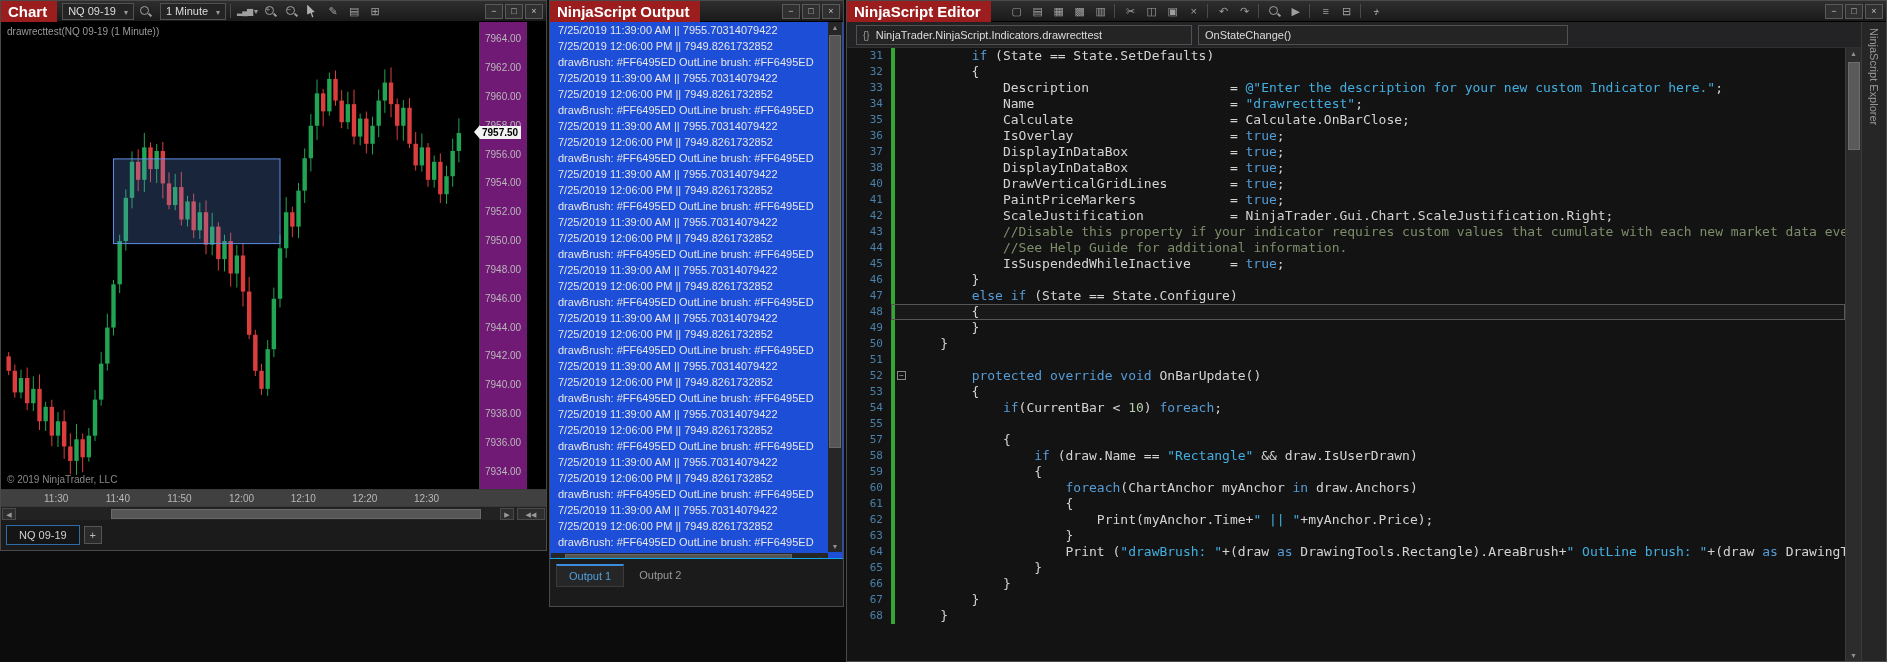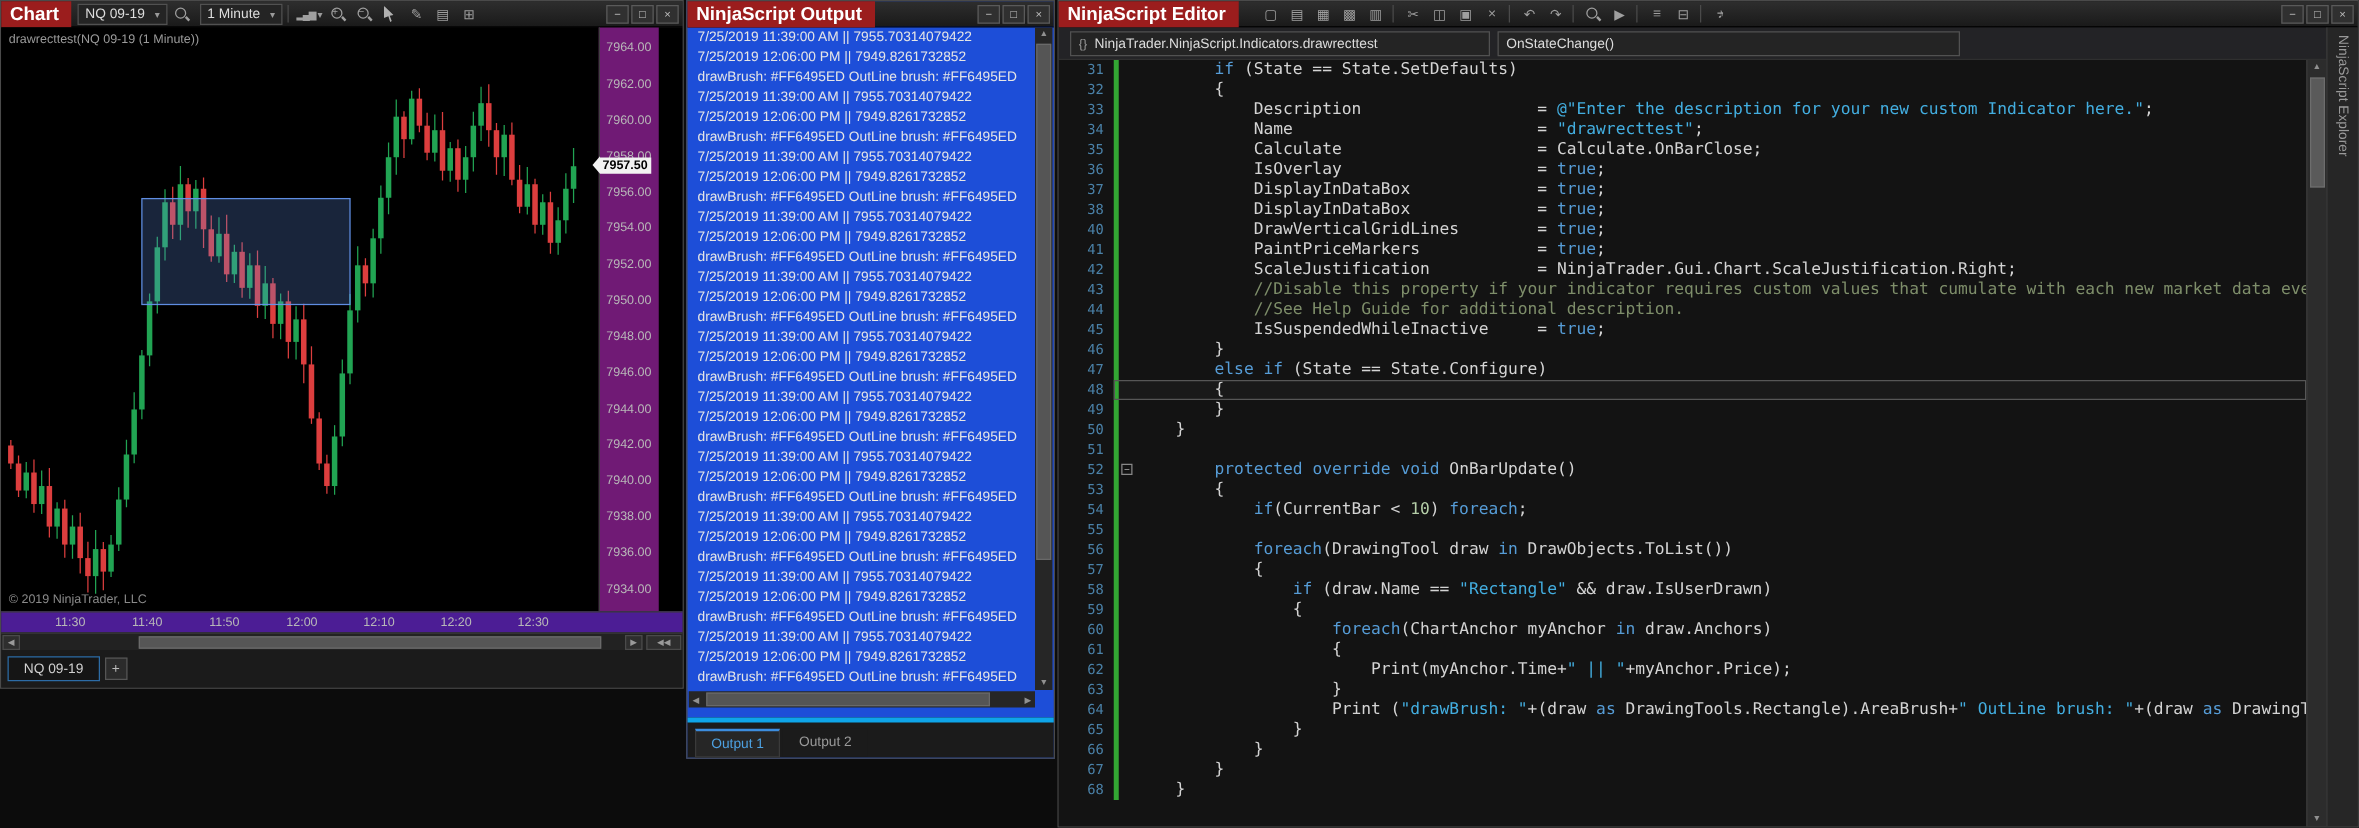--- a/index.html
+++ b/index.html
@@ -38,40 +38,40 @@
   #plot{position:absolute;left:0;top:0;width:497px;height:467px;background:#000;}
   #price-axis{position:absolute;left:478px;top:0;width:48px;height:467px;background:#701a75;
               border-left:1px solid #404040;}
   .pa-label{position:absolute;left:5px;color:#b8b8b8;font-size:10px;}
   .price-tag{position:absolute;left:-6px;display:flex;align-items:center;height:15px;}
   .price-tag .tri{width:0;height:0;border-top:7px solid transparent;border-bottom:7px solid transparent;
                   border-right:6px solid #f2f2f2;}
   .price-tag .val{background:#f2f2f2;color:#000;font-size:10px;font-weight:bold;padding:1px 3px 1px 2px;}
   #indicator-label{position:absolute;left:6px;top:4px;color:#9a9a9a;font-size:10px;}
   #copyright{position:absolute;left:6px;bottom:4px;color:#8a8a8a;font-size:10px;}
-  #time-row{position:absolute;left:0;top:488px;width:545px;height:17px;background:#4c1d95;
+  #time-row{position:absolute;left:0;top:488px;width:545px;height:17px;background:#404040;
             border-top:1px solid #3a3a3a;}
   .ta-label{position:absolute;top:3px;color:#b8b8b8;font-size:10px;}
   #chart-hscroll{position:absolute;left:0;top:505px;width:545px;height:14px;background:#222;
                  border-top:1px solid #3a3a3a;}
   #chart-hthumb{position:absolute;left:110px;top:2px;width:370px;height:10px;background:#565656;border:1px solid #6a6a6a;}
   .hs-btn{position:absolute;top:1px;width:14px;height:12px;color:#9a9a9a;font-size:7px;text-align:center;line-height:12px;background:#2e2e2e;border:1px solid #4a4a4a;}
   #chart-tabbar{position:absolute;left:0;top:519px;width:545px;height:30px;background:#1b1b1b;display:flex;align-items:center;padding-left:5px;gap:4px;}
   .chart-tab{border:1px solid #2d6ca6;background:#151515;color:#d0d0d0;font-size:11px;padding:2px 12px;height:20px;display:flex;align-items:center;}
   .add-tab{width:18px;height:18px;background:#2b2b2b;border:1px solid #555;color:#bbb;font-size:11px;display:flex;align-items:center;justify-content:center;}
   
   #output-window{left:549px;top:0;width:295px;height:607px;background:#1d4ed8;}
   #out-content{position:absolute;left:1px;top:21px;right:15px;bottom:54px;overflow:hidden;}
   .out-line{height:16px;line-height:16px;font-size:11px;color:#e6e6e6;white-space:nowrap;padding-left:7px;}
   #out-vscroll{position:absolute;top:21px;right:1px;width:14px;bottom:54px;background:#262626;}
   #out-vthumb{position:absolute;left:1px;top:13px;width:12px;height:78%;background:#555;border:1px solid #696969;}
   #out-hscroll{position:absolute;left:1px;right:15px;bottom:40px;height:13px;background:#262626;}
   #out-hthumb{position:absolute;left:14px;top:1px;width:82%;height:11px;background:#555;border:1px solid #696969;}
   .sb-arrow{position:absolute;color:#909090;font-size:7px;text-align:center;}
-  #out-tabbar{position:absolute;left:0;right:0;bottom:0;height:32px;background:#1b1b1b;border-top:4px solid #0ea5e9;
+  #out-tabbar{position:absolute;left:0;right:0;bottom:0;height:48px;background:#1b1b1b;border-top:1px solid #0ea5e9;
               display:flex;align-items:flex-start;padding:5px 0 0 6px;gap:2px;}
   .out-tab{font-size:11px;padding:4px 12px;color:#9a9a9a;background:#1b1b1b;border:1px solid transparent;}
   .out-tab.active{color:var(--tabblue);background:#262626;border:1px solid #3a3a3a;border-top:2px solid #3c8dde;}
   
   #editor-window{left:846px;top:0;width:1041px;height:662px;background:#131313;}
   #ed-dropdown-row{position:absolute;left:0;top:21px;right:0;height:26px;background:#232326;border-bottom:1px solid #2f2f2f;}
   .ed-combo{position:absolute;top:3px;height:20px;background:#242424;border:1px solid #515151;color:#ddd;
             font-size:11px;display:flex;align-items:center;padding:0 6px;gap:6px;}
   .ed-combo .spacer{flex:1;}
   .combo-icon{color:#9a9a9a;font-size:10px;}
@@ -581,21 +581,21 @@
           <span class="chg"></span>
           <span class="foldc"></span>
           <span class="ctext"><span class="tk-p">            </span><span class="tk-c">//Disable this property if your indicator requires custom values that cumulate with each new market data event.</span></span>
         </span>
       </div>
       <div class="crow">
         <span class="ln">44</span>
         <span class="rowbody">
           <span class="chg"></span>
           <span class="foldc"></span>
-          <span class="ctext"><span class="tk-p">            </span><span class="tk-c">//See Help Guide for additional description.</span></span>
+          <span class="ctext"><span class="tk-p">            </span><span class="tk-c">//See Help Guide for additional information.</span></span>
         </span>
       </div>
       <div class="crow">
         <span class="ln">45</span>
         <span class="rowbody">
           <span class="chg"></span>
           <span class="foldc"></span>
           <span class="ctext"><span class="tk-p">            IsSuspendedWhileInactive     = </span><span class="tk-k">true</span><span class="tk-p">;</span></span>
         </span>
       </div>
@@ -675,28 +675,20 @@
       </div>
       <div class="crow">
         <span class="ln">55</span>
         <span class="rowbody">
           <span class="chg"></span>
           <span class="foldc"></span>
           <span class="ctext"><span class="tk-p">&nbsp;</span></span>
         </span>
       </div>
       <div class="crow">
-        <span class="ln">56</span>
-        <span class="rowbody">
-          <span class="chg"></span>
-          <span class="foldc"></span>
-          <span class="ctext"><span class="tk-p">            </span><span class="tk-k">foreach</span><span class="tk-p">(DrawingTool draw </span><span class="tk-k">in</span><span class="tk-p"> DrawObjects.ToList())</span></span>
-        </span>
-      </div>
-      <div class="crow">
         <span class="ln">57</span>
         <span class="rowbody">
           <span class="chg"></span>
           <span class="foldc"></span>
           <span class="ctext"><span class="tk-p">            {</span></span>
         </span>
       </div>
       <div class="crow">
         <span class="ln">58</span>
         <span class="rowbody">

